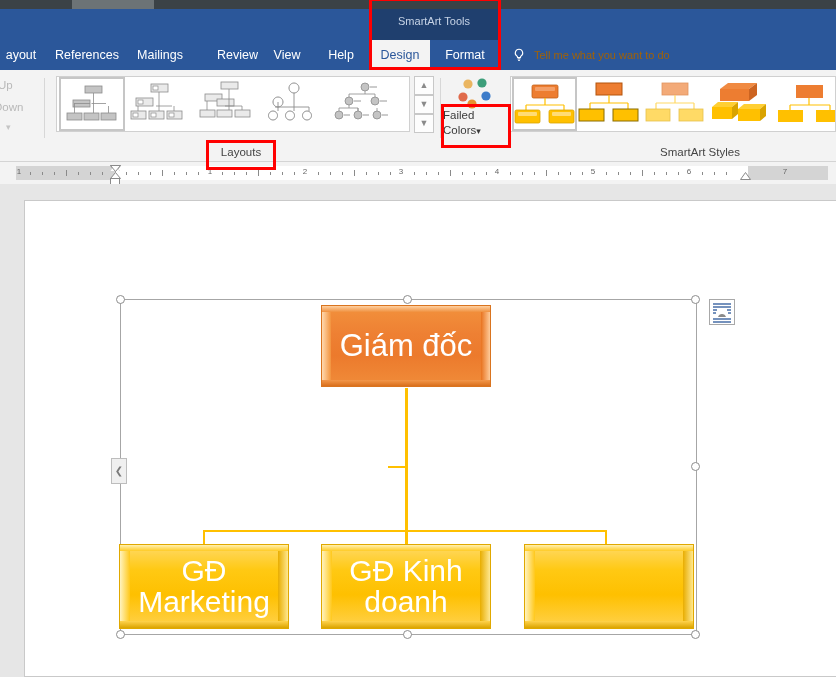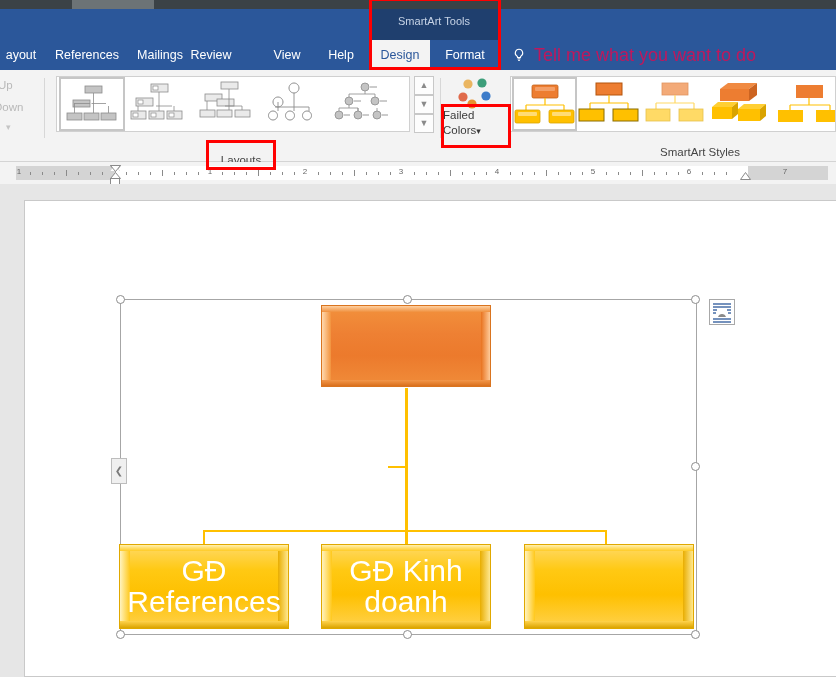--- a/index.html
+++ b/index.html
@@ -43,21 +43,21 @@
   }
   .tab.active {
     background:#f3f3f3; color:#2b579a;
   }
   .tellme-bulb {
     position:absolute; left:510px; top:46px; width:18px; height:18px;
     color:#ffffff; font-size:15px; line-height:18px; text-align:center;
   }
   .tellme-text {
     position:absolute; left:534px; top:40px; height:30px; line-height:30px;
-    font-size:18px; color:#be185d; white-space:nowrap;
+    font-size:11px; color:#a16207; white-space:nowrap;
   }
 
   
   .ribbon {
     position:absolute; left:0; top:70px; width:836px; height:92px;
     background:#f3f3f3; border-bottom:1px solid #d4d4d4;
   }
   .ribbon-divider { position:absolute; width:1px; background:#d7d7d7; }
 
   
@@ -196,21 +196,21 @@
   <div class="os-tab"></div>
 
   <div class="titlebar"></div>
   <div class="ctx-tab-bg"></div>
   <div class="ctx-tab-label">SmartArt Tools</div>
 
   <div class="tabrow"></div>
   <div class="tab" style="left:-8px;  width:58px;">ayout</div>
   <div class="tab" style="left:50px;  width:74px;">References</div>
   <div class="tab" style="left:126px; width:68px;">Mailings</div>
-  <div class="tab" style="left:180px; width:62px;">Review</div>
+  <div class="tab" style="left:196px; width:62px;text-align:right;">Review</div>
   <div class="tab" style="left:262px; width:50px;">View</div>
   <div class="tab" style="left:318px; width:46px;">Help</div>
   <div class="tab active" style="left:370px; width:60px;">Design</div>
   <div class="tab" style="left:434px; width:62px;">Format</div>
 
   <div class="tellme-bulb">
     <svg width="18" height="18" viewBox="0 0 18 18">
       <path d="M9 3.2a3.7 3.7 0 0 0-2.1 6.75c.35.26.6.67.6 1.1v.45h3v-.45c0-.43.25-.84.6-1.1A3.7 3.7 0 0 0 9 3.2z" fill="none" stroke="#ffffff" stroke-width="1.1"></path>
       <rect x="7.6" y="12.3" width="2.8" height="1.15" fill="#ffffff"></rect>
       <rect x="8.1" y="14.1" width="1.8" height="0.9" fill="#ffffff"></rect>
@@ -295,21 +295,21 @@
       </svg>
     </div>
   </div>
 
   <div class="scroll-btns">
     <div class="scroll-btn" style="top:0px;">▲</div>
     <div class="scroll-btn" style="top:19px;">▼</div>
     <div class="scroll-btn" style="top:38px;">▼</div>
   </div>
 
-  <div class="group-label" style="left:199px; top:146px; width:84px;margin-top:8px;">Layouts</div>
+  <div class="group-label" style="left:199px; top:146px; width:84px;">Layouts</div>
 
   <div class="ribbon-divider" style="left:440px; top:78px; height:60px;"></div>
 
   <div class="chcolors">
     <svg width="56" height="38" viewBox="0 0 56 38">
       <circle cx="21" cy="10" r="4.6" fill="#eab560"></circle>
       <circle cx="35" cy="9" r="4.6" fill="#3d9e7a"></circle>
       <circle cx="16" cy="23" r="4.6" fill="#e06a4b"></circle>
       <circle cx="39" cy="22" r="4.6" fill="#3d7cc9"></circle>
       <circle cx="25" cy="30" r="4.6" fill="#e8922e"></circle>
@@ -497,29 +497,30 @@
 
   <div class="conn" style="left:203px; top:530px; width:2px; height:15px;"></div>
   <div class="conn" style="left:405px; top:530px; width:3px; height:15px;"></div>
   <div class="conn" style="left:605px; top:530px; width:2px; height:15px;"></div>
 
   <div class="node node-orange" style="left:321px; top:305px; width:170px; height:82px; font-size:31px;">
     <span class="bev-l" style="left:1px;top:1px;width:9px;bottom:1px;background:linear-gradient(90deg,#ffd9b0,#f2923c);"></span>
     <span class="bev-r" style="right:1px;top:1px;width:9px;bottom:1px;background:linear-gradient(90deg,#e8731f,#ffcb99);"></span>
     <span class="bev-t" style="left:1px;right:1px;top:1px;height:6px;background:linear-gradient(180deg,#ffd0a0,#f0913f);"></span>
     <span class="bev-b" style="left:1px;right:1px;bottom:1px;height:6px;background:linear-gradient(0deg,#d96f1c,#f3974a);"></span>
+    <span class="lbl">Giám đốc</span>
   </div>
 
 
   <div class="node node-yellow" style="left:119px; top:544px; width:170px; height:85px; font-size:30px;">
     <span class="bev-l" style="left:1px;top:1px;width:10px;bottom:1px;background:linear-gradient(90deg,#fff3bf,#ffc81a);"></span>
     <span class="bev-r" style="right:1px;top:1px;width:10px;bottom:1px;background:linear-gradient(90deg,#e8ad00,#ffe890);"></span>
     <span class="bev-t" style="left:1px;right:1px;top:1px;height:6px;background:linear-gradient(180deg,#fff0b0,#ffcb25);"></span>
     <span class="bev-b" style="left:1px;right:1px;bottom:1px;height:7px;background:linear-gradient(0deg,#dba400,#ffd34d);"></span>
-    <span class="lbl">GĐ References</span>
+    <span class="lbl">GĐ Marketing</span>
   </div>
 
   <div class="node node-yellow" style="left:321px; top:544px; width:170px; height:85px; font-size:30px;">
     <span class="bev-l" style="left:1px;top:1px;width:10px;bottom:1px;background:linear-gradient(90deg,#fff3bf,#ffc81a);"></span>
     <span class="bev-r" style="right:1px;top:1px;width:10px;bottom:1px;background:linear-gradient(90deg,#e8ad00,#ffe890);"></span>
     <span class="bev-t" style="left:1px;right:1px;top:1px;height:6px;background:linear-gradient(180deg,#fff0b0,#ffcb25);"></span>
     <span class="bev-b" style="left:1px;right:1px;bottom:1px;height:7px;background:linear-gradient(0deg,#dba400,#ffd34d);"></span>
     <span class="lbl">GĐ Kinh doanh</span>
   </div>
 

